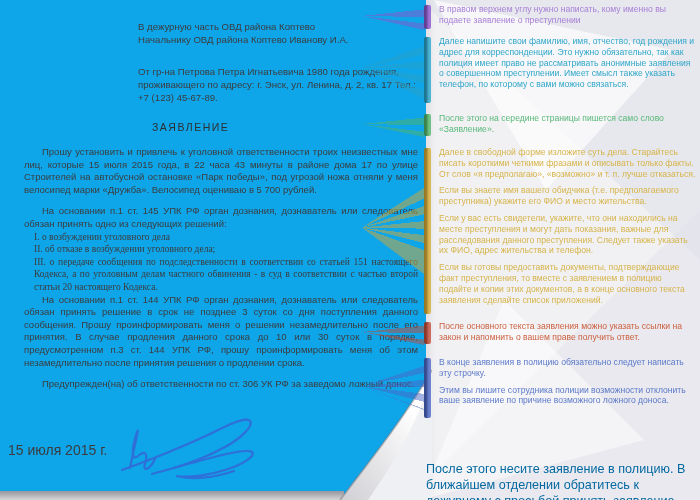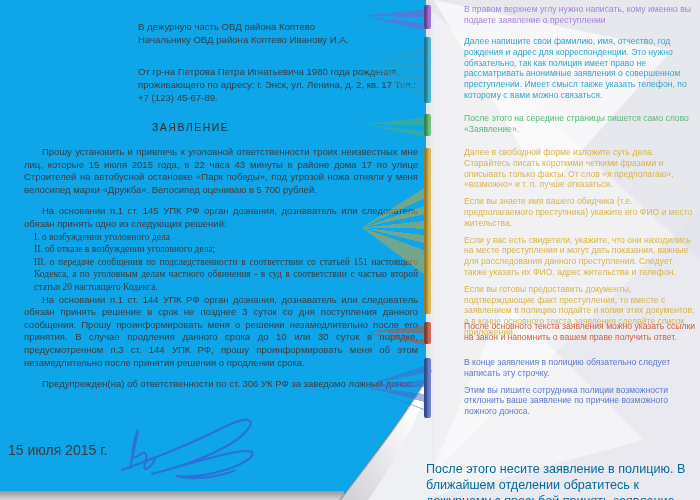--- a/index.html
+++ b/index.html
@@ -32,21 +32,21 @@
 
   
   .table-edge { position:absolute; left:0; top:491px; width:344px; height:9px; z-index:2;
                 background:linear-gradient(180deg,#97979b 0%, #b9b9bd 55%, #d6d6da 100%); }
 
   
   .curl { position:absolute; left:330px; top:358px; z-index:3; }
 
   
   .panel { position:absolute; left:424px; top:0; width:272px; height:500px; z-index:4; }
-  .agroup { position:absolute; left:0; width:272px;padding-left:25px; }
+  .agroup { position:absolute; left:0; width:272px; }
   .abar { position:absolute; left:0; top:1px; bottom:1px; width:7px; border-radius:2px;
           background-color:var(--accent);
           background-image:linear-gradient(90deg, rgba(0,0,0,.28) 0 28%, rgba(255,255,255,.18) 70%); }
   .fan { position:absolute; left:-62px; top:50%; transform:translateY(-50%); width:62px; opacity:.5;
          clip-path:polygon(0 46%, 100% 0, 100% 100%);
          background:conic-gradient(from 58deg at 0% 46%,
             var(--accent) 0 7deg, transparent 7deg 13deg,
             var(--accent) 13deg 20deg, transparent 20deg 26deg,
             var(--accent) 26deg 33deg, transparent 33deg 39deg,
             var(--accent) 39deg 46deg, transparent 46deg 52deg,

